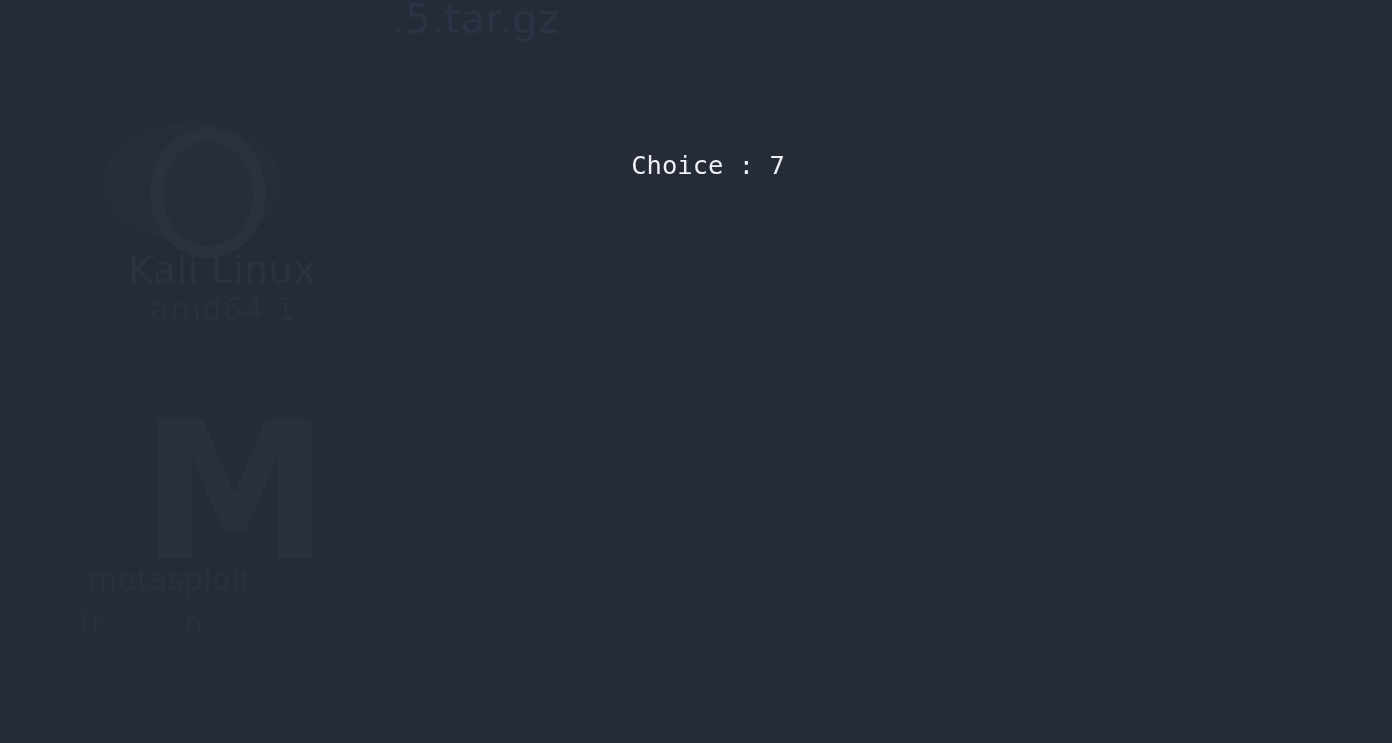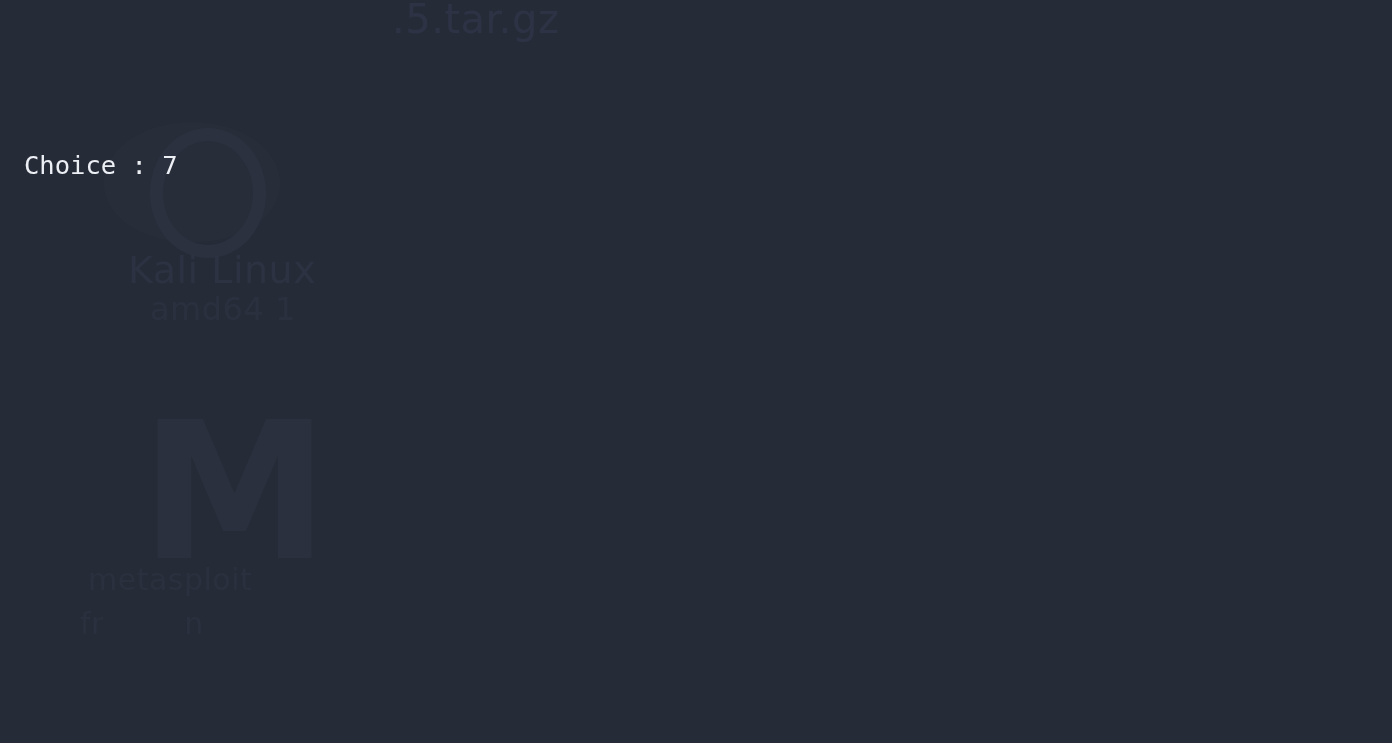--- a/index.html
+++ b/index.html
@@ -97,20 +97,21 @@
     padding: 18px 0 0 24px;
     font-size: 25.5px;
     line-height: 42px;
     color: #eceff4;
     white-space: pre;
     letter-spacing: 0px;
   }
   .line {
     white-space: pre;
     min-height: 42px;
+    text-align: center;
   }
   .blank { min-height: 42px; }
 
   .tok-plain { color: #eceff4; }
 </style>
 </head>
 <body>
 
 <div id="terminal">
 

